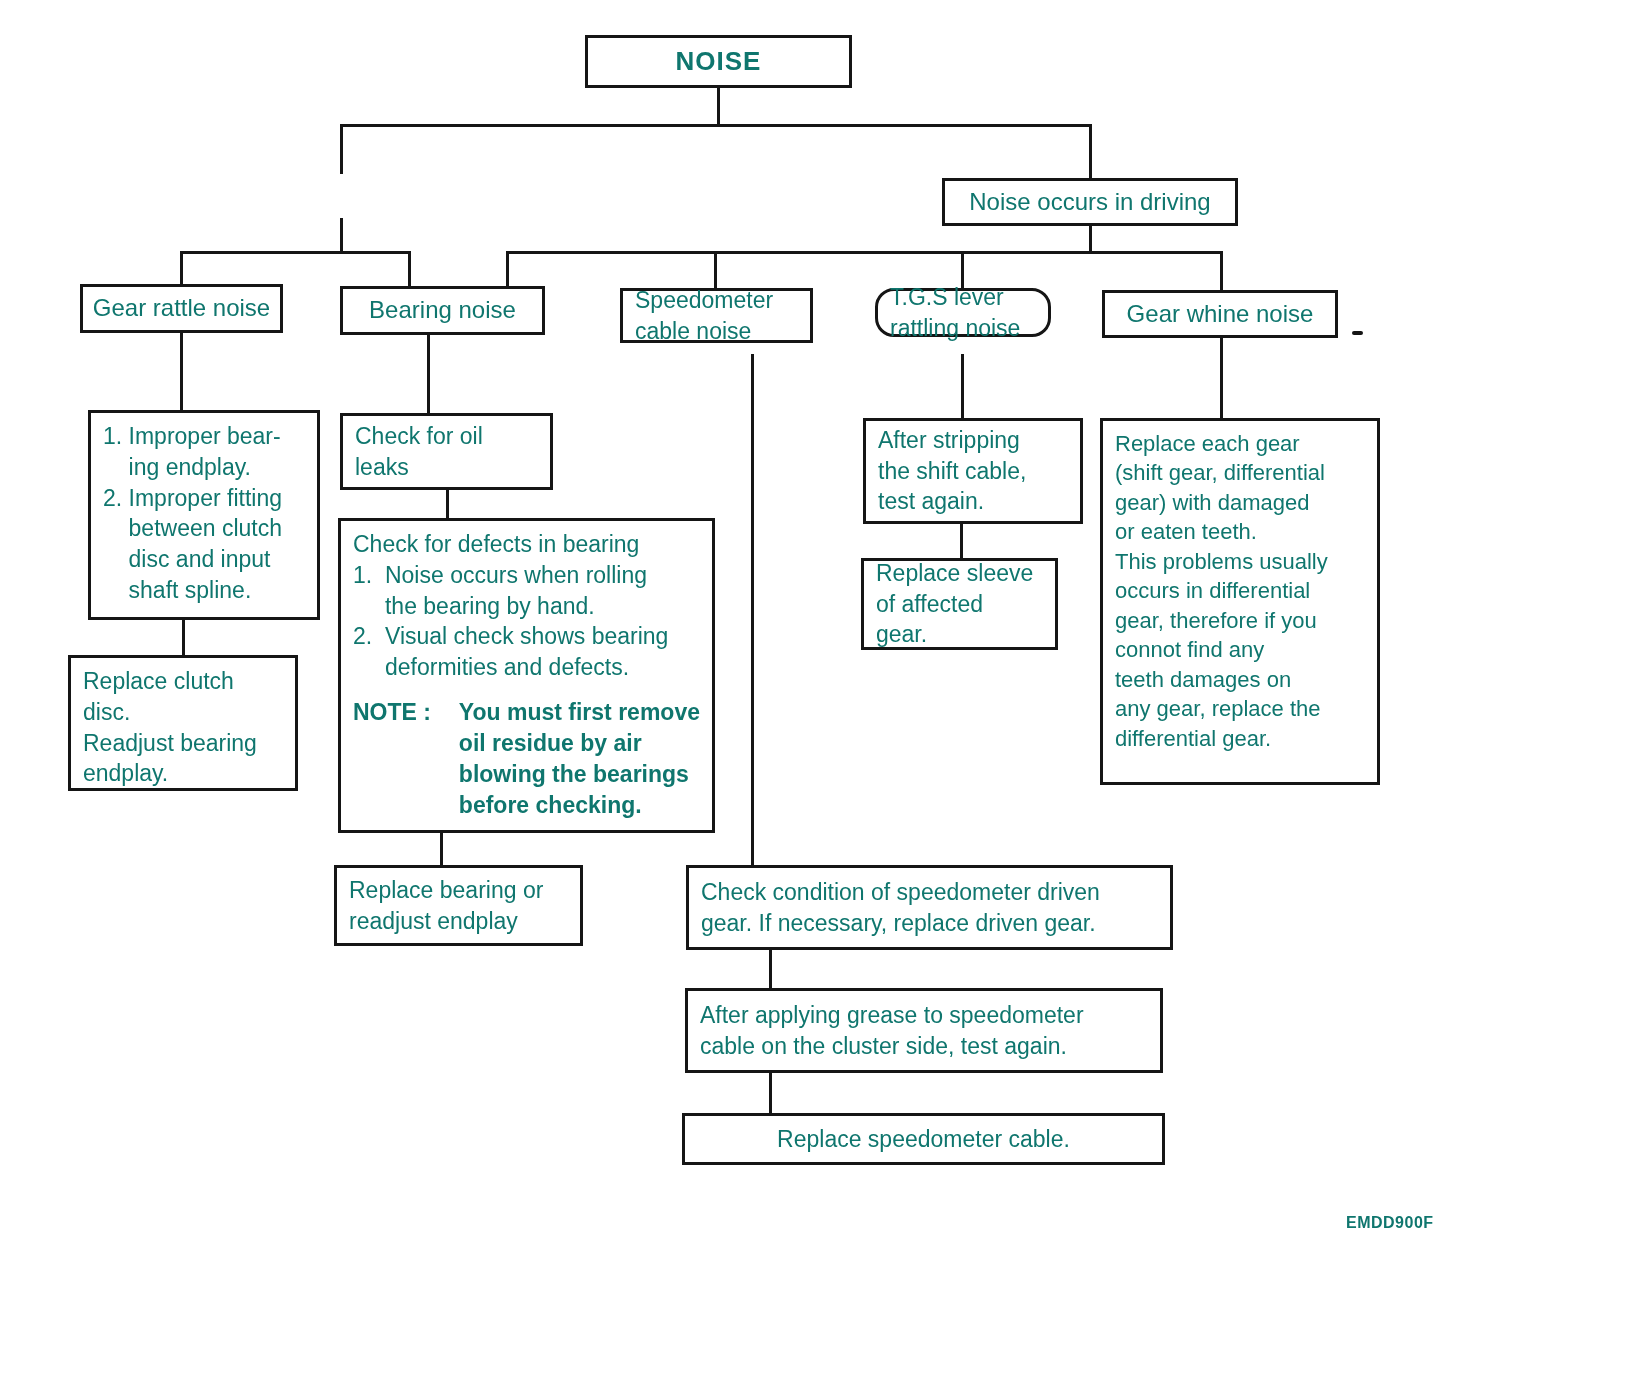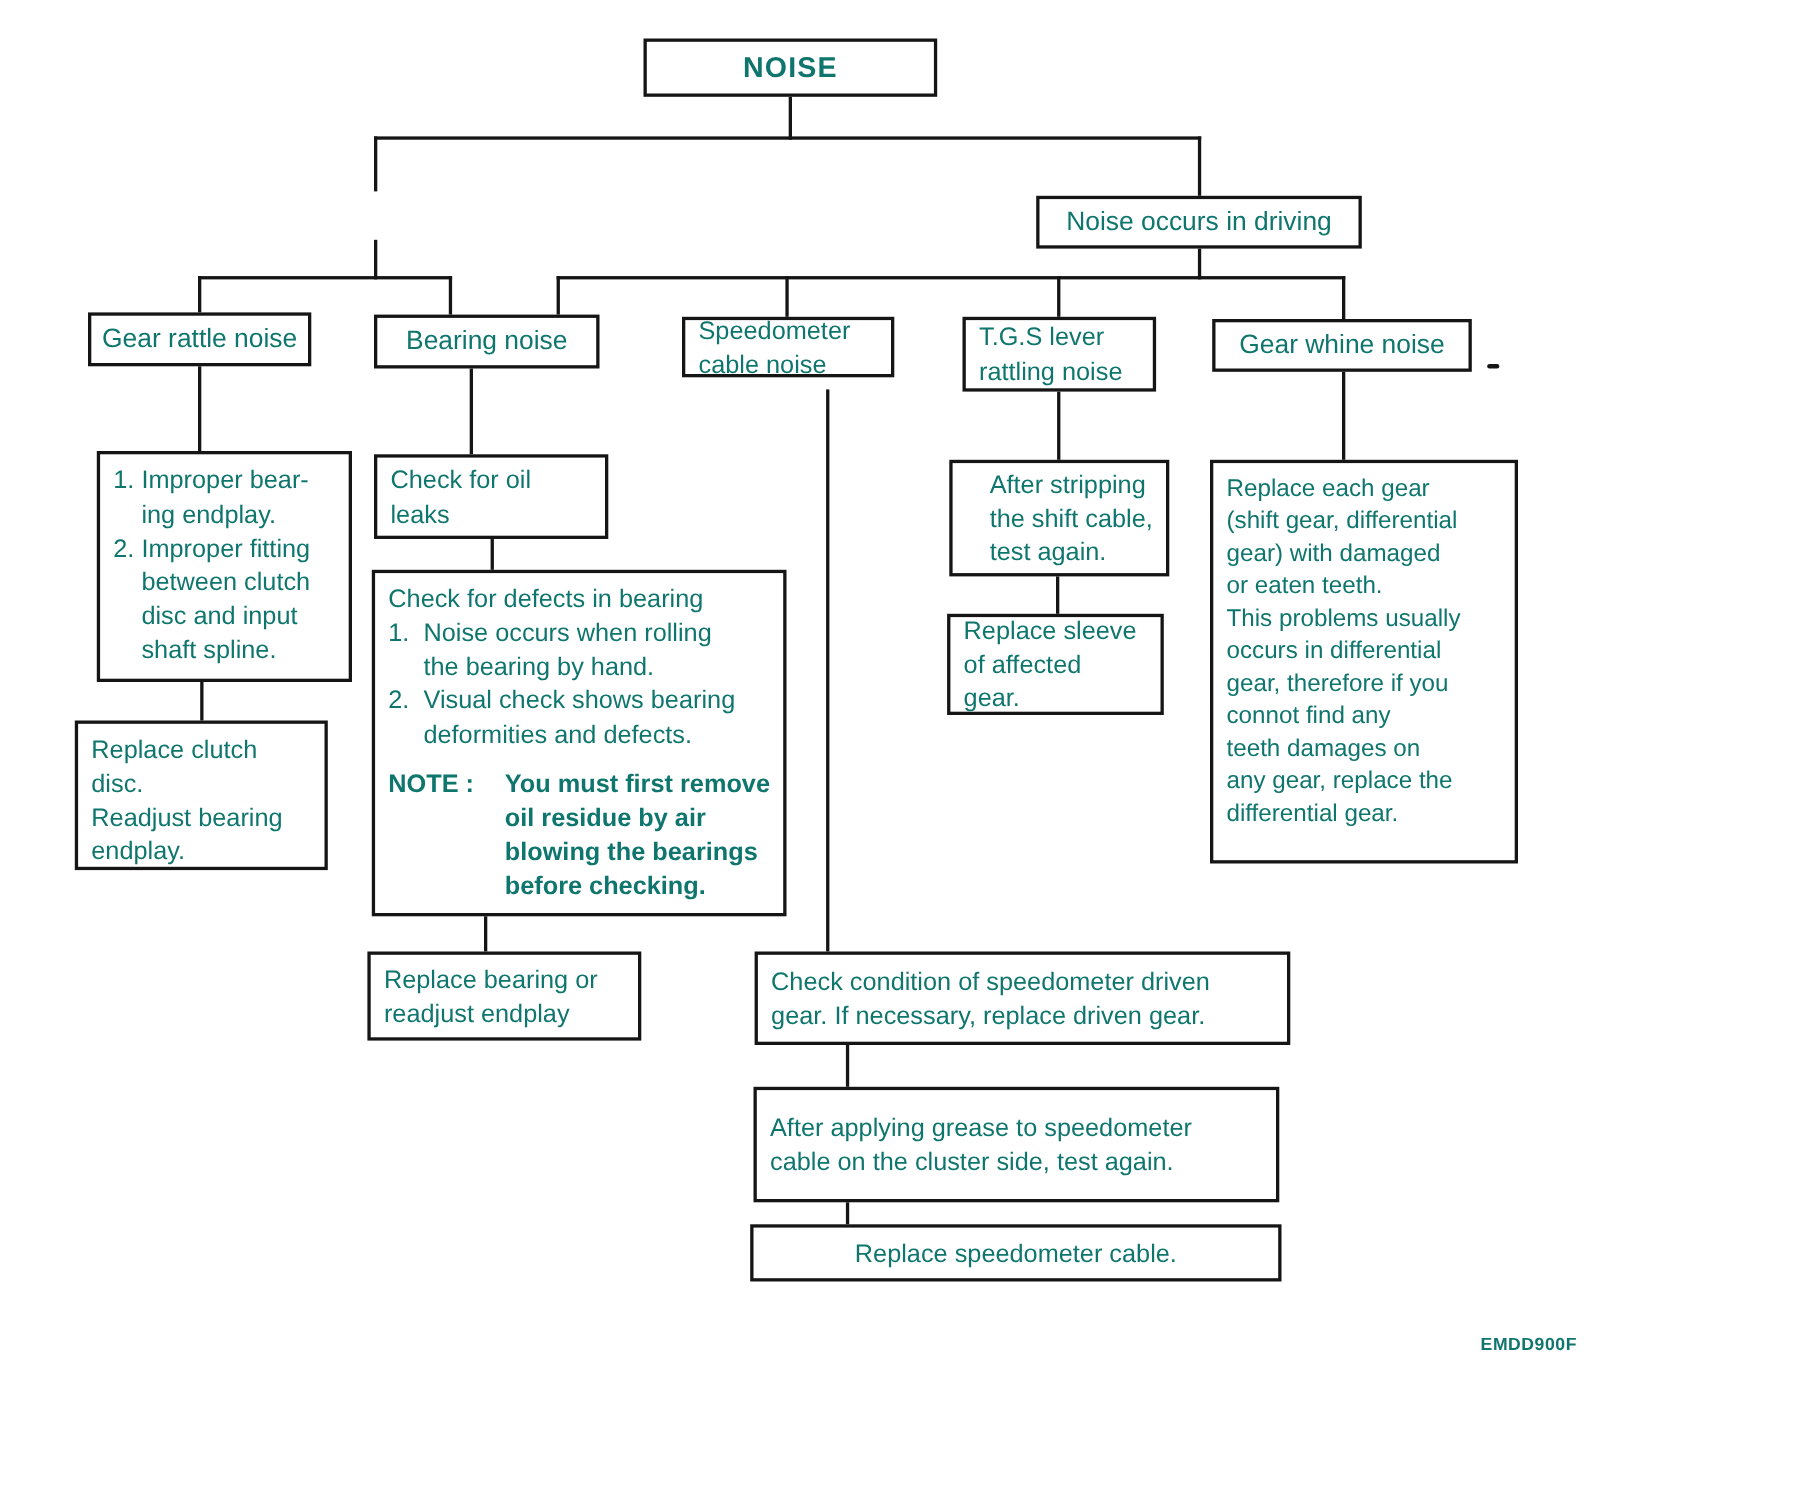--- a/index.html
+++ b/index.html
@@ -76,21 +76,21 @@
   <div class="box center" style="left:80px;top:284px;width:203px;height:49px;">
     <span style="font-size:24px;">Gear rattle noise</span>
   </div>
   <div class="box center" style="left:340px;top:286px;width:205px;height:49px;">
     <span style="font-size:24px;">Bearing noise</span>
   </div>
   <div class="box vcenter pad" style="left:620px;top:288px;width:193px;height:55px;">
     <span class="pre">Speedometer
 cable noise</span>
   </div>
-  <div class="box vcenter pad" style="left:875px;top:288px;width:176px;height:68px;">
+  <div class="box vcenter pad" style="left:875px;top:288px;width:176px;height:49px;border-radius:19px;">
     <span class="pre">T.G.S lever
 rattling noise</span>
   </div>
   <div class="box center" style="left:1102px;top:290px;width:236px;height:48px;">
     <span style="font-size:24px;">Gear whine noise</span>
   </div>
   <div id="stray-dash"></div>
 
   <div class="box pad" style="left:88px;top:410px;width:232px;height:210px;">
     <span class="pre">1. Improper bear-
@@ -123,21 +123,21 @@
 oil residue by air
 blowing the bearings
 before checking.</span>
     </div>
   </div>
   <div class="box pad vcenter" style="left:334px;top:865px;width:249px;height:81px;">
     <span class="pre">Replace bearing or
 readjust endplay</span>
   </div>
 
-  <div class="box pad vcenter" style="left:863px;top:418px;width:200px;height:106px;justify-content:flex-end;">
+  <div class="box pad vcenter" style="left:863px;top:418px;width:220px;height:106px;">
     <span class="pre">After stripping
 the shift cable,
 test again.</span>
   </div>
   <div class="box pad vcenter" style="left:861px;top:558px;width:197px;height:92px;">
     <span class="pre">Replace sleeve
 of affected
 gear.</span>
   </div>
 
@@ -152,21 +152,21 @@
 connot find any
 teeth damages on
 any gear, replace the
 differential gear.</span>
   </div>
 
   <div class="box pad vcenter" style="left:686px;top:865px;width:487px;height:85px;">
     <span class="pre">Check condition of speedometer driven
 gear. If necessary, replace driven gear.</span>
   </div>
-  <div class="box pad vcenter" style="left:685px;top:988px;width:478px;height:105px;">
+  <div class="box pad vcenter" style="left:685px;top:988px;width:478px;height:85px;">
     <span class="pre">After applying grease to speedometer
 cable on the cluster side, test again.</span>
   </div>
   <div class="box center" style="left:682px;top:1113px;width:483px;height:52px;">
     <span>Replace speedometer cable.</span>
   </div>
 
   <div id="figure-code">EMDD900F</div>
 
 </div>

